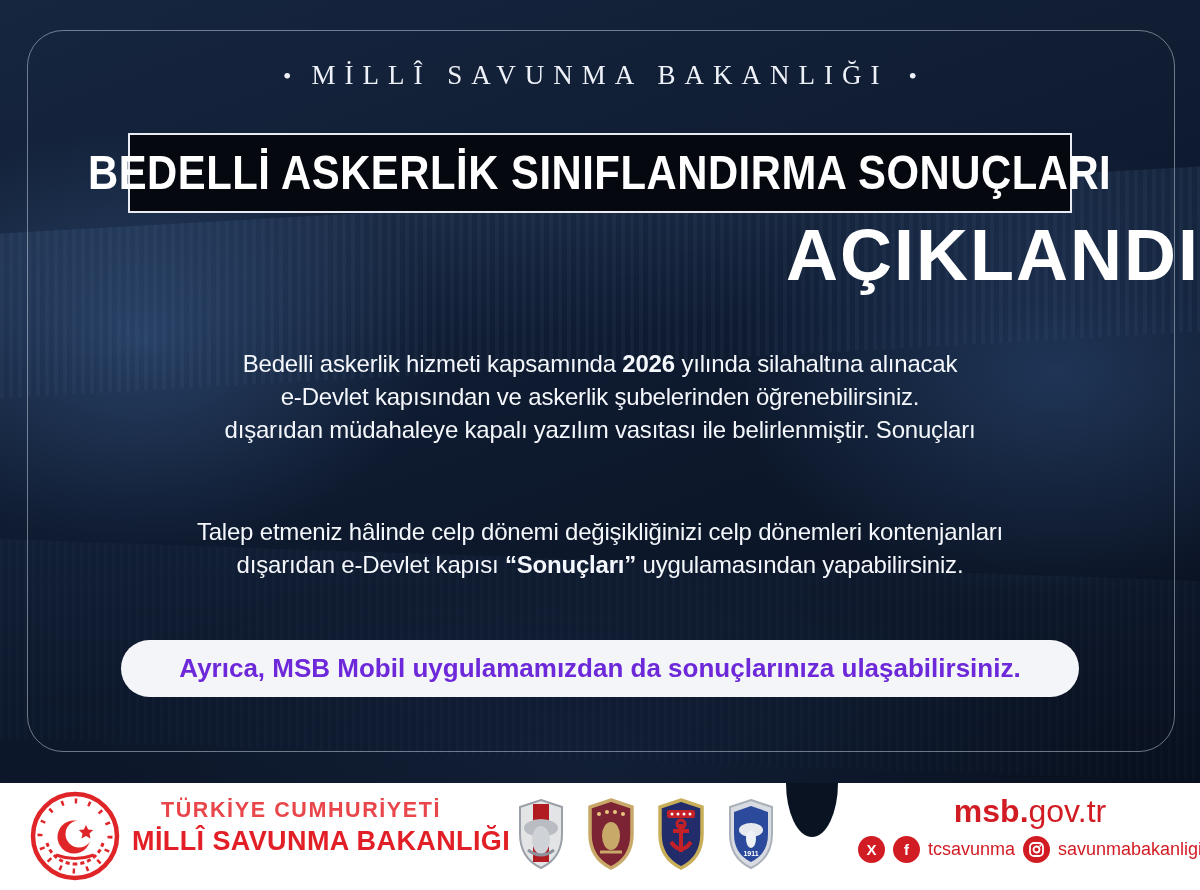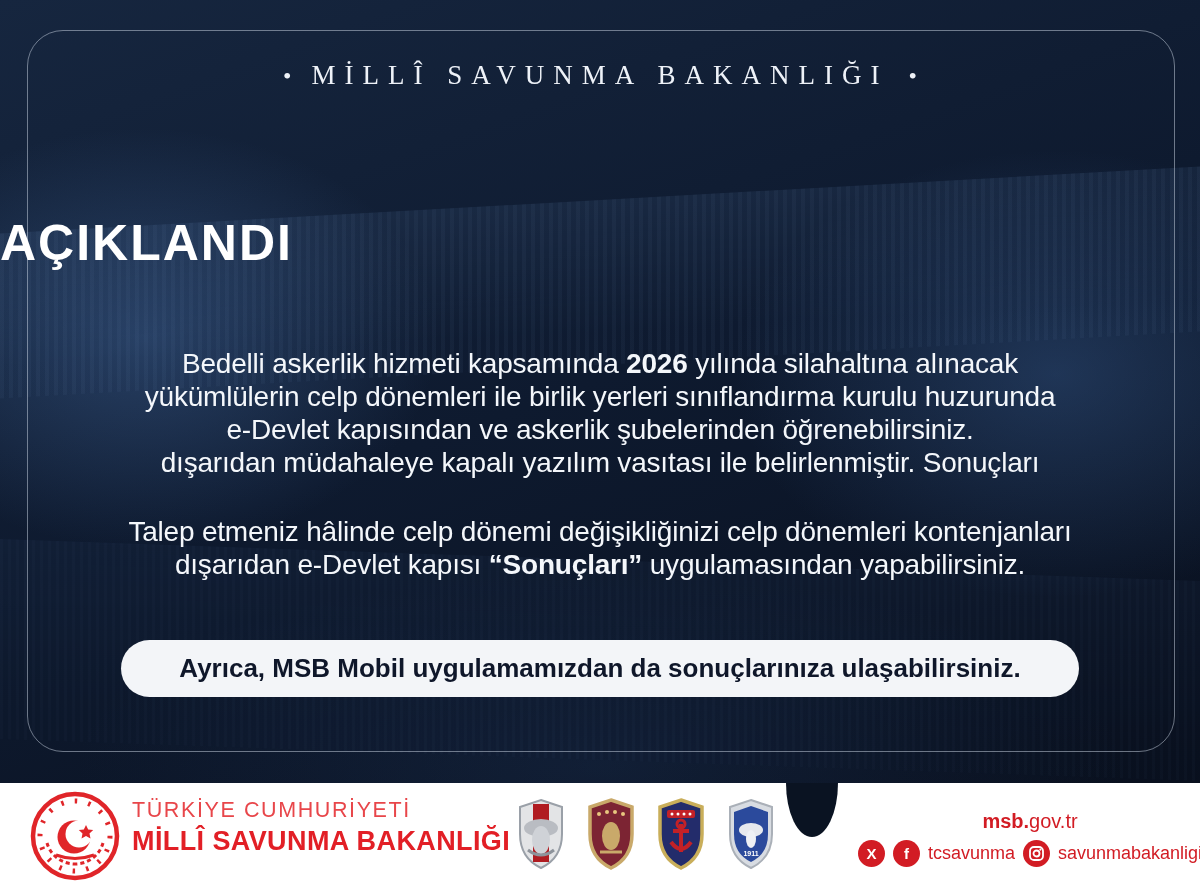--- a/index.html
+++ b/index.html
@@ -40,50 +40,50 @@
   .banner{
     position:absolute;left:128px;top:133px;width:944px;height:80px;
     background:#05080f;border:2px solid #e8ecf2;box-sizing:border-box;
     display:flex;align-items:center;justify-content:center;
   }
   .banner-text{
     color:#fff;font-weight:700;font-size:41px;letter-spacing:.5px;white-space:nowrap;
     transform:scale(1.02,1.15);transform-origin:center;
   }
   .subtitle{
-    position:absolute;left:0;top:214px;width:1200px;text-align:left;
-    color:#fff;font-weight:800;font-size:50px;letter-spacing:2px;
+    position:absolute;left:0;top:214px;width:1200px;text-align:right;
+    color:#fff;font-weight:800;font-size:72px;letter-spacing:2px;
   }
   .para{
     position:absolute;left:0;width:1200px;text-align:center;
-    color:#f4f7fb;font-size:28px;line-height:33px;letter-spacing:-.2px;
+    color:#f4f7fb;font-size:24px;line-height:33px;letter-spacing:-.2px;
   }
   .para .ln{white-space:nowrap;}
   .para b{font-weight:700;}
   .para1{top:347px;}
   .para2{top:515px;}
   .pill{
     position:absolute;left:121px;top:640px;width:958px;height:57px;
     background:#f3f5f8;border-radius:29px;box-sizing:border-box;
     display:flex;align-items:center;justify-content:center;
-    color:#0f172a;font-weight:700;font-size:26px;white-space:nowrap;
+    color:#6d28d9;font-weight:700;font-size:26px;white-space:nowrap;
   }
   
   .footer{position:absolute;left:0;bottom:0;width:1200px;height:107px;background:#ffffff;}
   .footer-wedge{
     position:absolute;left:786px;top:0;width:52px;height:54px;background:#0a1322;
     border-radius:0 0 50% 50% / 0 0 100% 100%;
   }
   .gov-logo{position:absolute;left:30px;top:8px;}
   .ministry-block{position:absolute;left:132px;top:17px;line-height:1;}
-  .country-line{font-size:21.5px;letter-spacing:1.6px;color:#e8464a;font-weight:400;margin-bottom:6px;white-space:nowrap;}
+  .country-line{font-size:21.5px;letter-spacing:1.6px;color:#e8464a;font-weight:700;margin-bottom:6px;white-space:nowrap;margin-left:29px;}
   .ministry-line{font-size:27px;font-weight:800;letter-spacing:.4px;color:#e21f26;white-space:nowrap;}
   .emblems{position:absolute;left:516px;top:15px;display:flex;gap:20px;align-items:flex-start;}
   .footer-right{position:absolute;left:880px;top:12px;width:300px;text-align:center;}
-  .website{font-size:20px;color:#d21c24;line-height:1;white-space:nowrap;margin-top:16px;}
+  .website{font-size:32px;color:#d21c24;line-height:1;white-space:nowrap;}
   .website .wb{font-weight:800;}
   .social-row{margin-top:9px;display:flex;justify-content:center;align-items:center;gap:8px;}
   .sicon{
     width:27px;height:27px;border-radius:50%;background:#d21c24;flex:0 0 auto;
     display:flex;align-items:center;justify-content:center;color:#fff;
     font-weight:700;font-size:15px;line-height:1;
   }
   .handle{color:#d21c24;font-weight:400;font-size:18px;white-space:nowrap;}
 </style>
 </head>
@@ -94,26 +94,28 @@
   <div class="photo-band band-a"></div>
   <div class="photo-band band-b"></div>
   <div class="frame"></div>
 
   <div class="masthead">
     <span class="dot">•</span>
     <span class="mtitle">MİLLÎ SAVUNMA BAKANLIĞI</span>
     <span class="dot">•</span>
   </div>
 
+  <div class="banner">
+    <span class="banner-text">BEDELLİ ASKERLİK SINIFLANDIRMA SONUÇLARI</span>
+  </div>
 
   <div class="subtitle">AÇIKLANDI</div>
 
   <div class="para para1">
     <div class="ln"><span>Bedelli askerlik hizmeti kapsamında </span><b>2026</b><span> yılında silahaltına alınacak</span></div>
-    <div class="ln">yükümlülerin celp dönemleri ile birlik yerleri sınıflandırma kurulu huzurunda</div>
     <div class="ln">e-Devlet kapısından ve askerlik şubelerinden öğrenebilirsiniz.</div>
     <div class="ln">dışarıdan müdahaleye kapalı yazılım vasıtası ile belirlenmiştir. Sonuçları</div>
   </div>
 
   <div class="para para2">
     <div class="ln">Talep etmeniz hâlinde celp dönemi değişikliğinizi celp dönemleri kontenjanları</div>
     <div class="ln"><span>dışarıdan e-Devlet kapısı </span><b>“Sonuçları”</b><span> uygulamasından yapabilirsiniz.</span></div>
   </div>
 
   <div class="pill">

